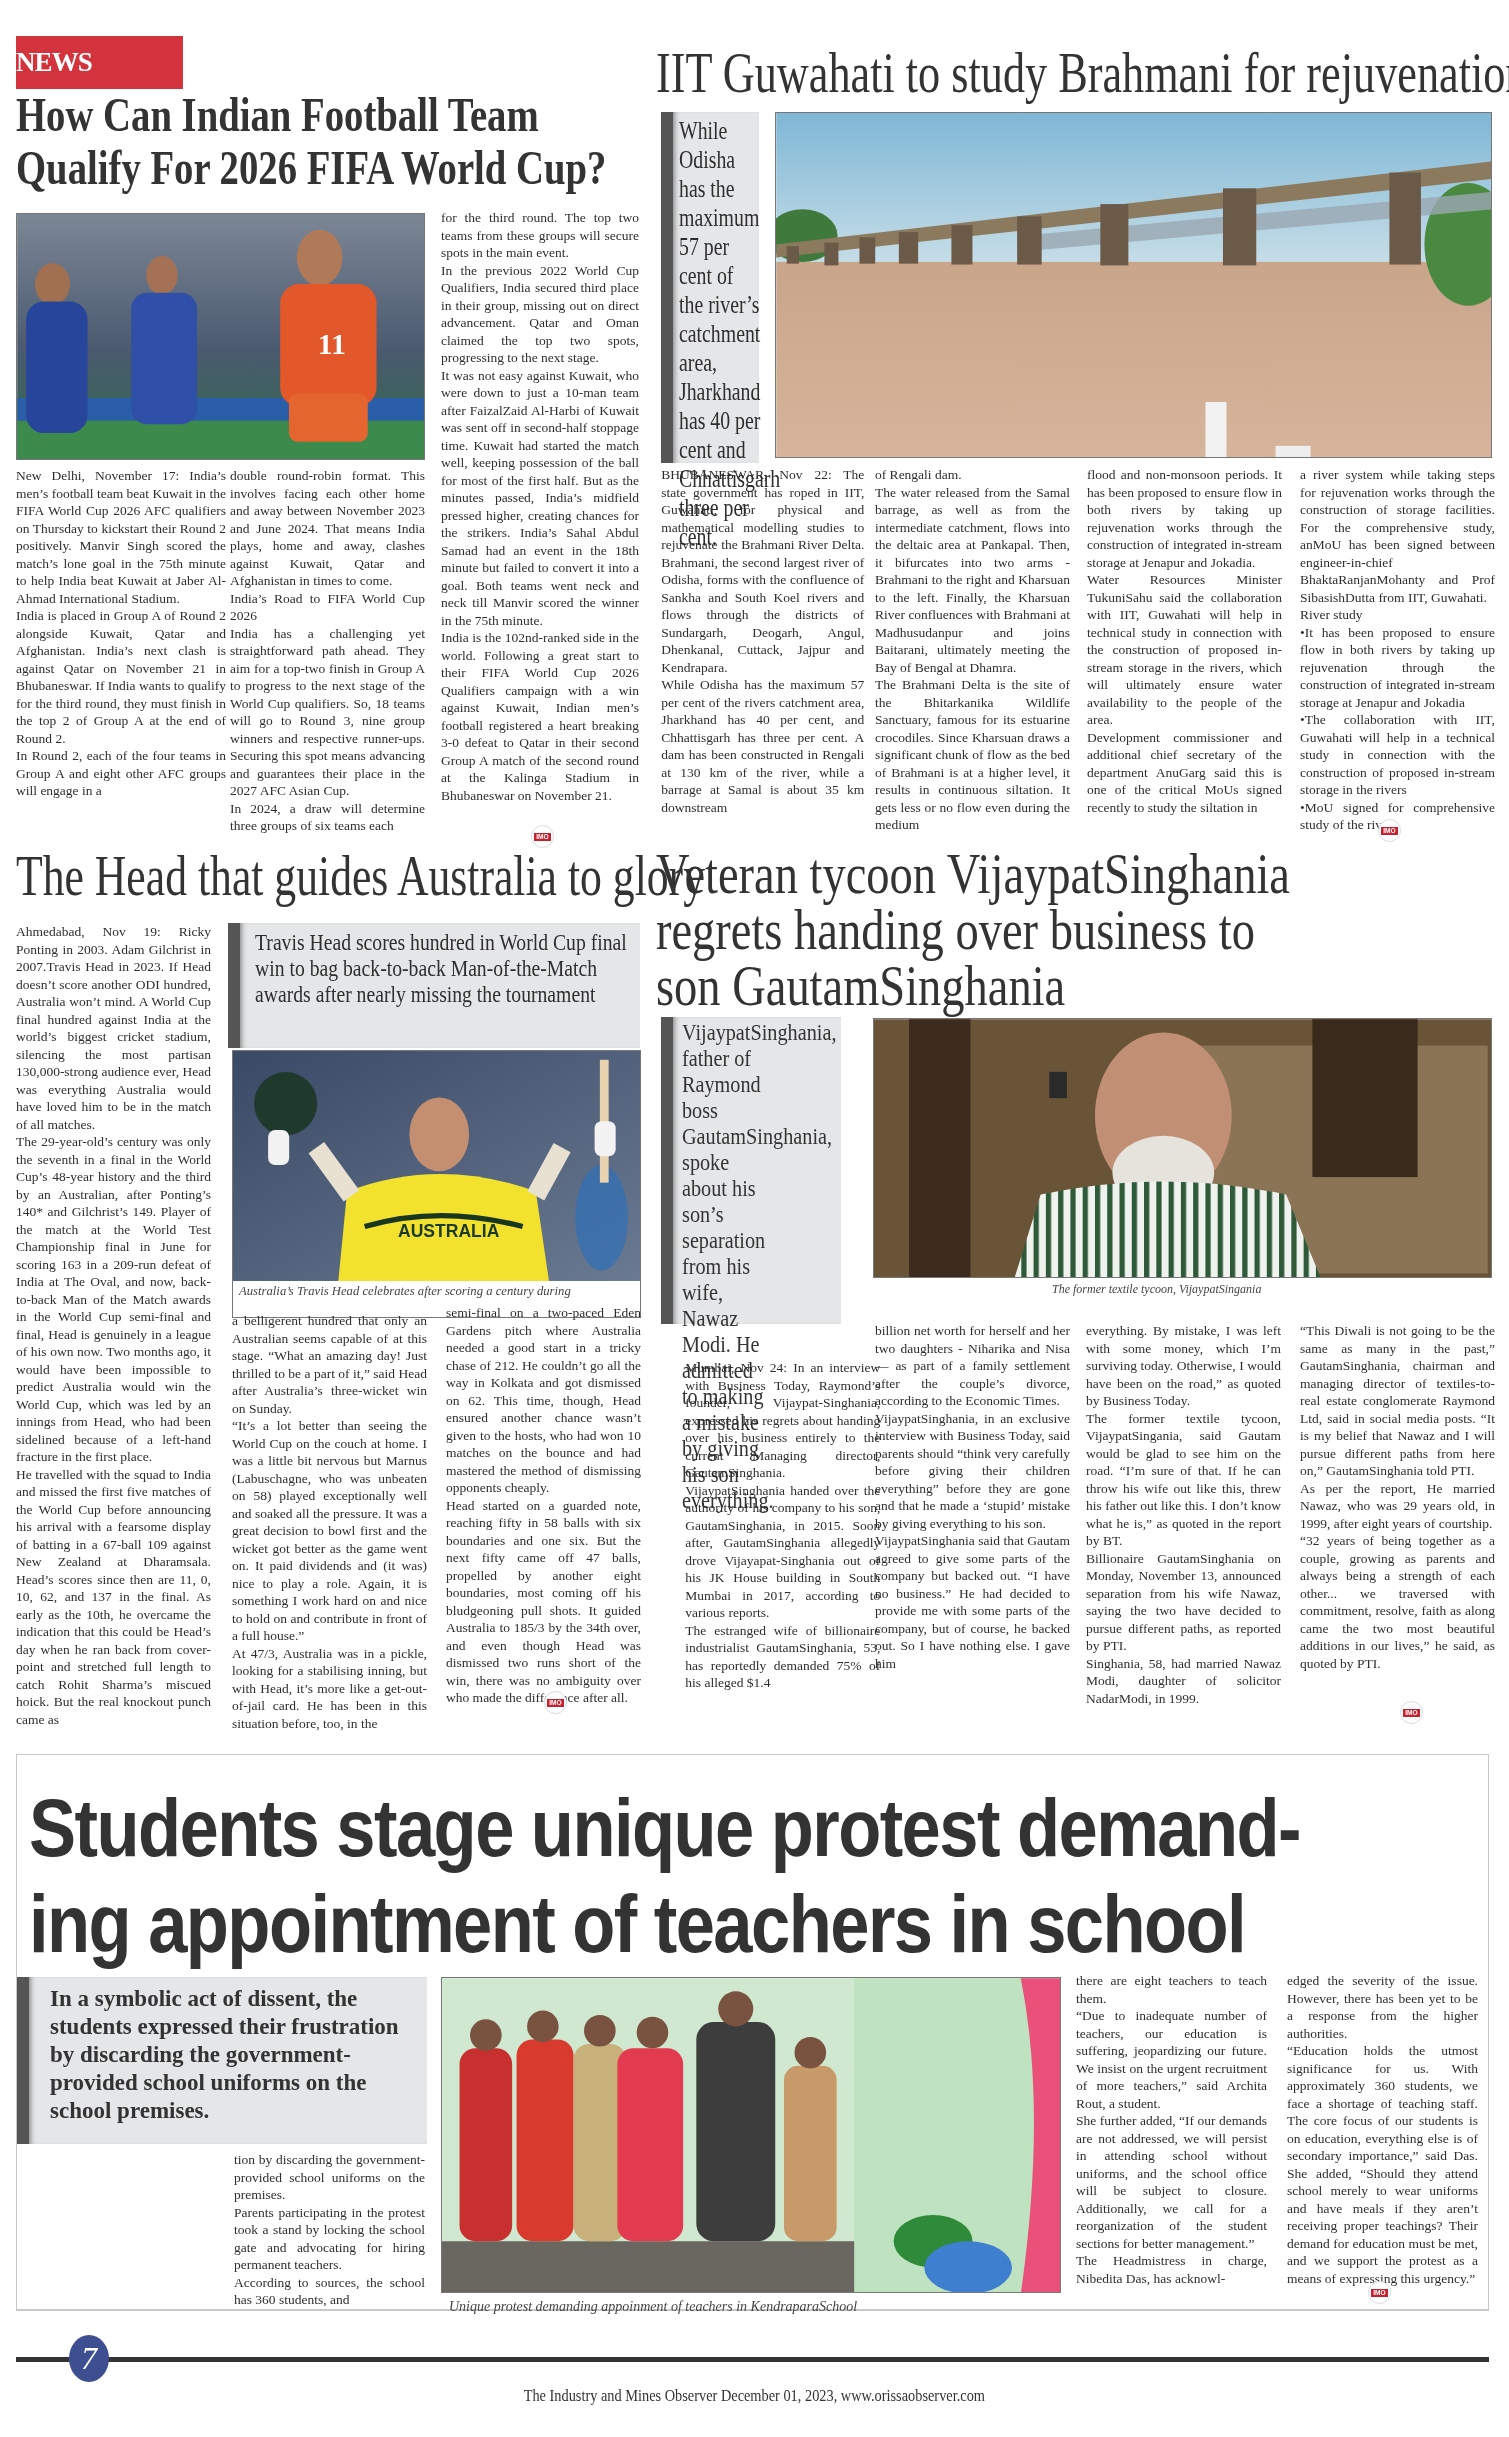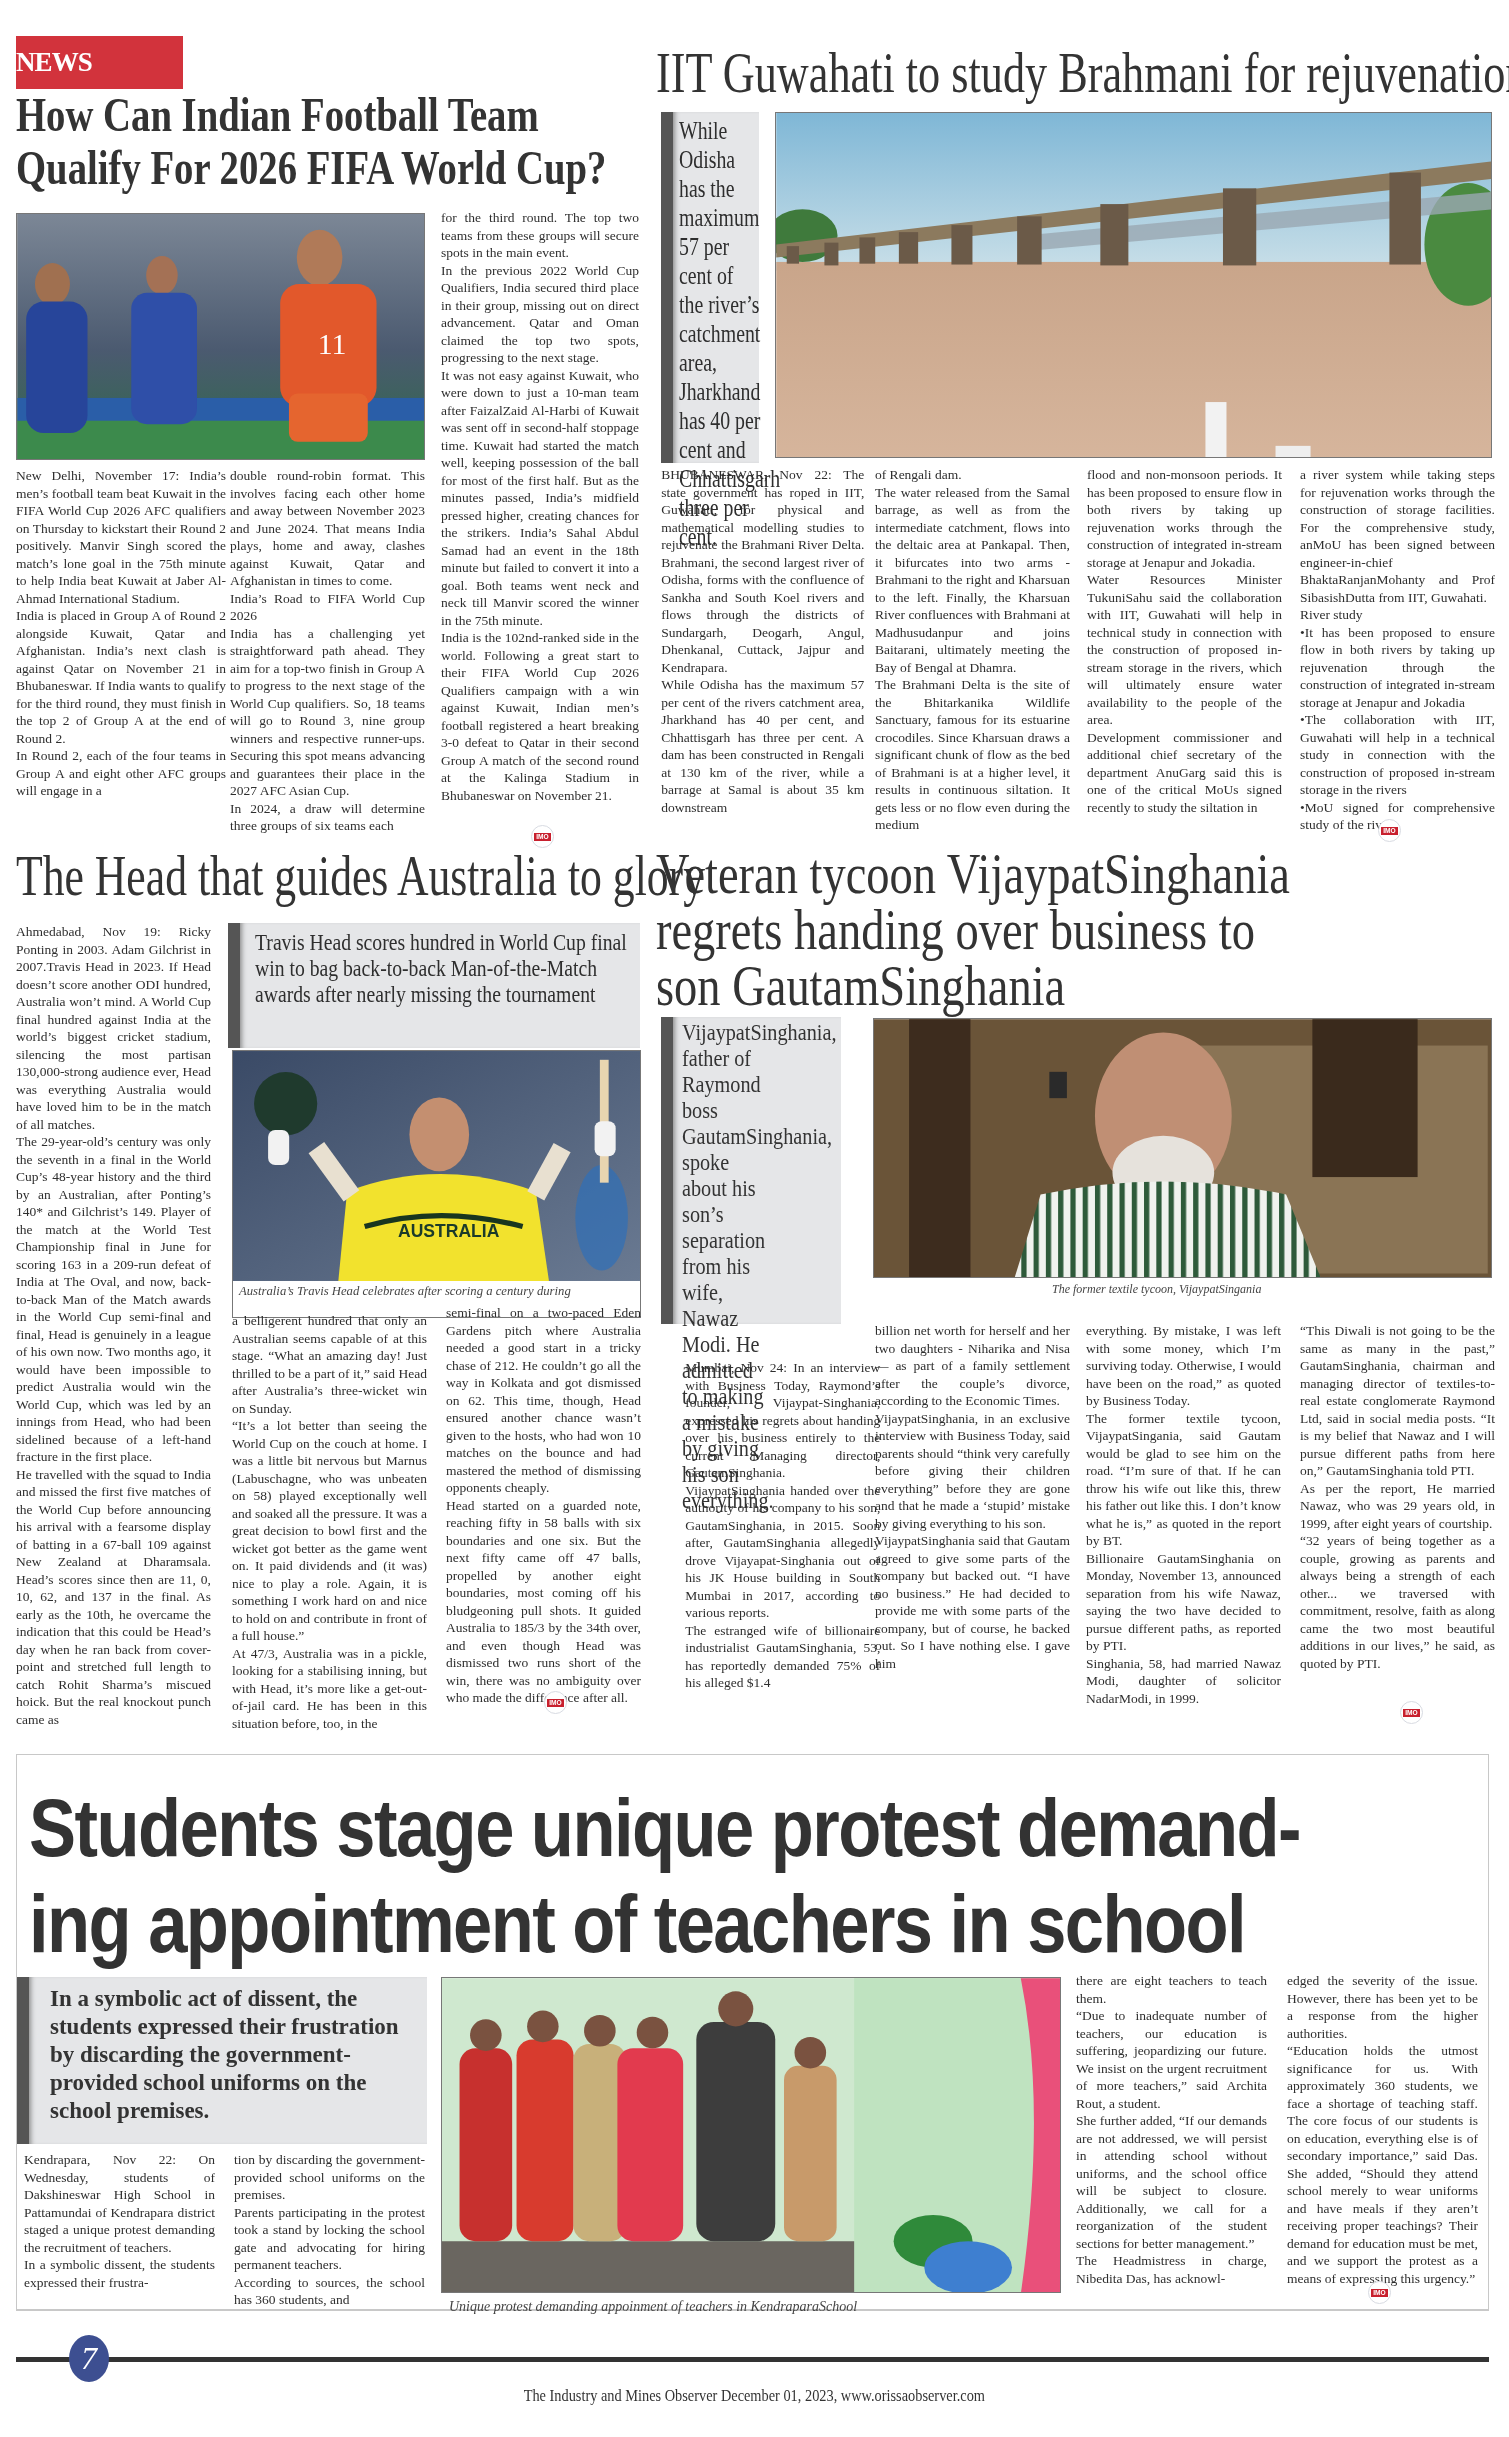--- a/index.html
+++ b/index.html
@@ -38,21 +38,21 @@
 <body>
 
 <div class="abs badge-news">NEWS</div>
 
 <div class="abs" style="left:16px; top:88px; width:627px; height:763px;">
   <div class="serif-cond" style="position:absolute; left:0; top:0; font-size:49px; line-height:53px; font-weight:bold; color:#333; transform:scaleX(0.79);">
     <div>How Can Indian Football Team</div>
     <div>Qualify For 2026 FIFA World Cup?</div>
   </div>
 
-  <div class="abs photo" style="left:0; top:125px; width:409px; height:247px; background:#a3a3a3;">
+  <div class="abs photo" style="left:0; top:125px; width:409px; height:247px; background:#a3a3a3;font-weight:bold;">
     <svg width="409" height="247" viewBox="0 0 466 282">
       <defs>
         <linearGradient id="fbg" x1="0" y1="0" x2="0" y2="1">
           <stop offset="0" stop-color="#7c8796"></stop>
             <stop offset="0.55" stop-color="#4b5a70"></stop>
             <stop offset="1" stop-color="#2d6b48"></stop>
         </linearGradient>
       </defs>
       <rect width="466" height="282" fill="url(#fbg)"></rect>
       <rect x="0" y="235" width="466" height="47" fill="#3c8a4c"></rect>
@@ -266,24 +266,20 @@
 
 <div class="abs students-box">
   <div class="abs students-title" style="left:12.3px; top:24.6px;">
     <div>Students stage unique protest demand-</div>
     <div>ing appointment of teachers in school</div>
   </div>
 
   <div class="abs pullquote" style="left:0; top:222px; width:410px; height:167px;"></div>
   <div class="abs pullquote-text" style="left:33px; top:230px; width:373px; font-size:23px; line-height:28px; font-weight:bold; color:#333;">In a symbolic act of dissent, the students expressed their frustration by discarding the government-provided school uniforms on the school premises.</div>
 
-  <div class="abs body-text" style="left:7px; top:396px; width:191px;">
-    <p>Kendrapara, Nov 22: On Wednesday, students of Dakshineswar High School in Pattamundai of Kendrapara district staged a unique protest demanding the recruitment of teachers.</p>
-    <p>In a symbolic dissent, the students expressed their frustra-</p>
-  </div>
   <div class="abs body-text" style="left:217px; top:396px; width:191px;">
     <p>tion by discarding the government-provided school uniforms on the premises.</p>
     <p>Parents participating in the protest took a stand by locking the school gate and advocating for hiring permanent teachers.</p>
     <p>According to sources, the school has 360 students, and</p>
   </div>
 
   <div class="abs photo" style="left:424px; top:222px; width:620px; height:316px;">
     <svg width="620" height="316" viewBox="0 0 707 360">
       <rect width="707" height="360" fill="#cfe8cf"></rect>
       <rect x="470" y="0" width="237" height="360" fill="#bfe3c0"></rect>

